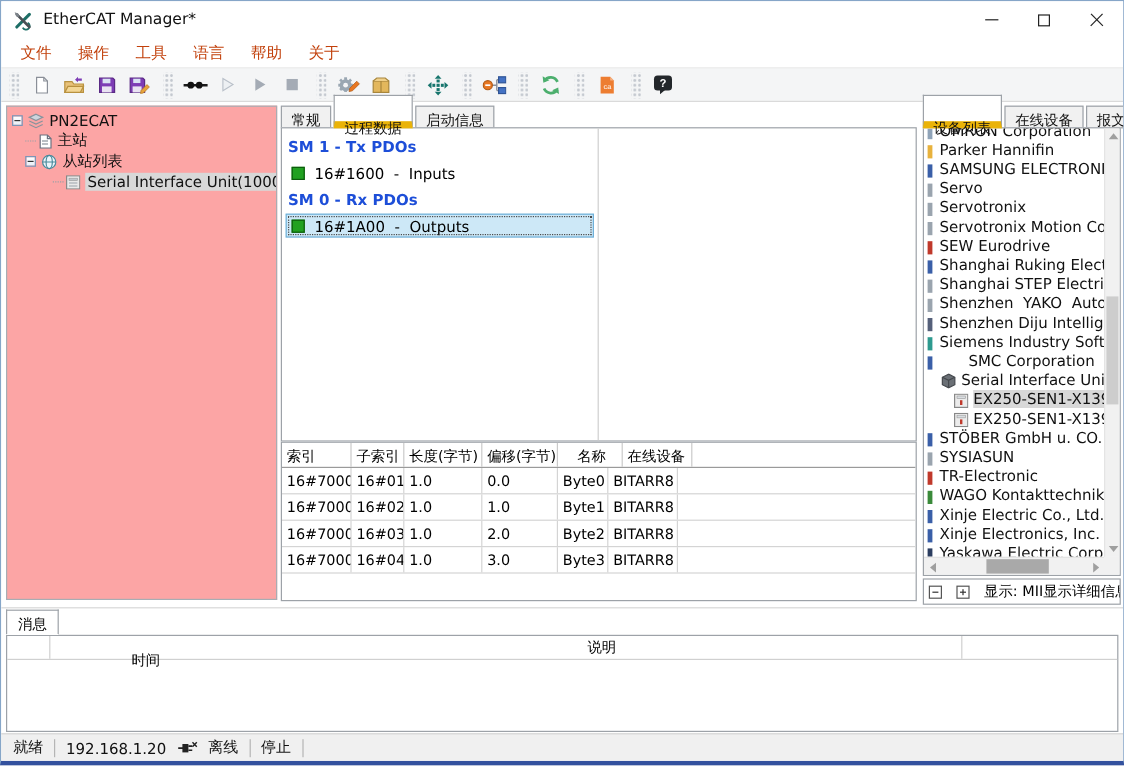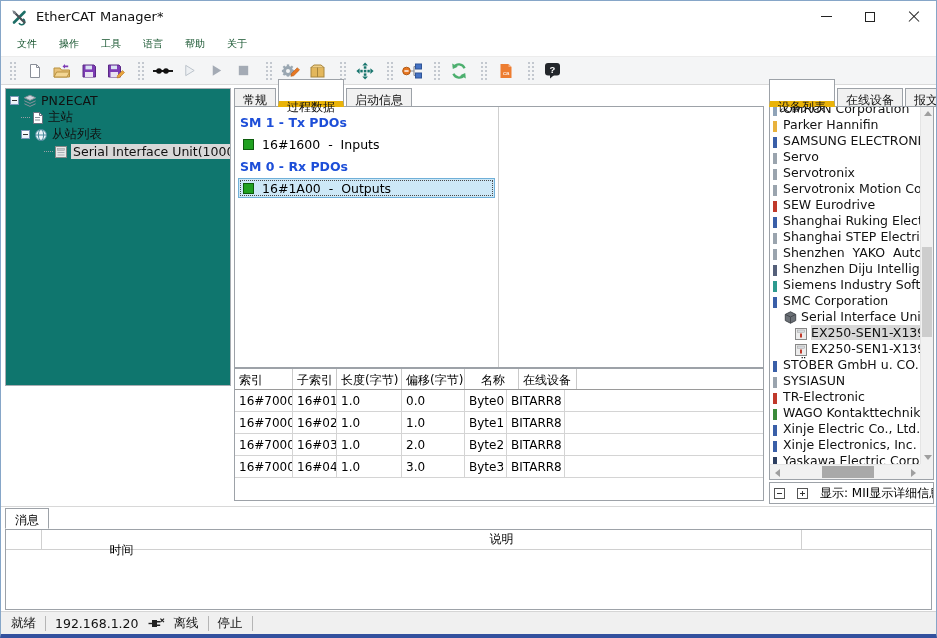--- a/index.html
+++ b/index.html
@@ -14,34 +14,34 @@
   .win-btn { width:44px; height:31px; display:flex; align-items:center; justify-content:center; }
   .glyph-min { width:11px; height:1px; background:#222; }
   .glyph-max { width:10px; height:10px; border:1px solid #222; }
   .glyph-close { position:relative; width:12px; height:12px; }
   .glyph-close::before, .glyph-close::after { content:""; position:absolute; left:-1px; top:5px; width:14px; height:1.4px; background:#222; }
   .glyph-close::before { transform:rotate(45deg); }
   .glyph-close::after { transform:rotate(-45deg); }
 
   
   .menubar { position:absolute; top:31px; left:0; right:0; height:24px; display:flex; align-items:center; padding-left:5px; background:#fff; }
-  .menu-item { padding:3px 11px; font-size:10px; color:#14532d; }
+  .menu-item { padding:3px 11px; font-size:13px; color:#c2410c; }
 
   
   .toolbar { position:absolute; top:55px; left:0; right:0; height:29px; background:#f4f5f6;
              border-top:1px solid #ececec; border-bottom:1px solid #dadada; display:flex; align-items:center; }
   .grip { width:8px; height:22px; margin:0 5px 0 7px; flex:none;
           background-image:radial-gradient(#c3c8cf 1px, transparent 1.3px); background-size:4px 4px; background-position:1px 1px; }
   .tool-btn { width:25px; height:25px; display:flex; align-items:center; justify-content:center; margin:0 1px; flex:none; }
 
   
   .main { position:absolute; top:84px; left:0; right:0; height:421px; background:#fff; }
 
   
-  .tree-panel { position:absolute; left:4px; top:3px; width:226px; height:298px; border:1px solid #a8adb3; background:#0f766e; overflow:hidden; padding-top:3px; }
+  .tree-panel { position:absolute; left:4px; top:3px; width:226px; height:412px; border:1px solid #a8adb3; background:#fca5a5; overflow:hidden; padding-top:3px; }
   .tree-row { height:17px; display:flex; align-items:center; white-space:nowrap; font-size:12.5px; color:#111; }
   .expander { width:9px; height:9px; border:1px solid #7a96b8; background:linear-gradient(#fff,#e7eff8); position:relative; margin:0 4px 0 0; flex:none; }
   .expander::before { content:""; position:absolute; left:1px; right:1px; top:3px; height:1px; background:#333; }
   .branch { width:9px; height:0; border-bottom:1px dotted #9aa0a6; margin-right:2px; flex:none; }
   .tree-icon { margin-right:4px; flex:none; display:flex; }
   .tree-label.hl { background:#d8d8d8; padding:0 2px; }
 
   
   .tabs { position:absolute; top:0; left:0; height:22px; display:flex; align-items:flex-end; }
   .tab { height:19px; padding:3px 8px 2px; font-size:12px; background:#f1f1f1; border:1px solid #9da2a8; margin-right:2px; color:#111; white-space:nowrap; }
@@ -444,21 +444,21 @@
               <span class="dev-label">Shenzhen  YAKO  Autor</span>
             </div>
             <div class="dev-item" style="padding-left: 3px;">
               <span class="vendor-bar" style="background: rgb(85, 96, 122);"></span>
               <span class="dev-label">Shenzhen Diju Intelliger</span>
             </div>
             <div class="dev-item" style="padding-left: 3px;">
               <span class="vendor-bar" style="background: rgb(46, 154, 143);"></span>
               <span class="dev-label">Siemens Industry Softw</span>
             </div>
-            <div class="dev-item" style="padding-left: 3px;">
+            <div class="dev-item" style="padding-left: 3px; gap: 24px;">
               <span class="vendor-bar" style="background: rgb(58, 95, 168);"></span>
               <span class="dev-label">SMC Corporation</span>
             </div>
             <div class="dev-item" style="padding-left: 14px;">
               <span class="dev-icon">
                 <svg width="13" height="13" viewBox="0 0 13 13">
                   <path d="M6.5 0.8l5.2 2.6v6.2l-5.2 2.6-5.2-2.6V3.4z" fill="#6b7076" stroke="#45494e"></path>
                   <path d="M1.3 3.4l5.2 2.6 5.2-2.6M6.5 6v6.2" stroke="#45494e" fill="none"></path>
                 </svg>
               </span>

